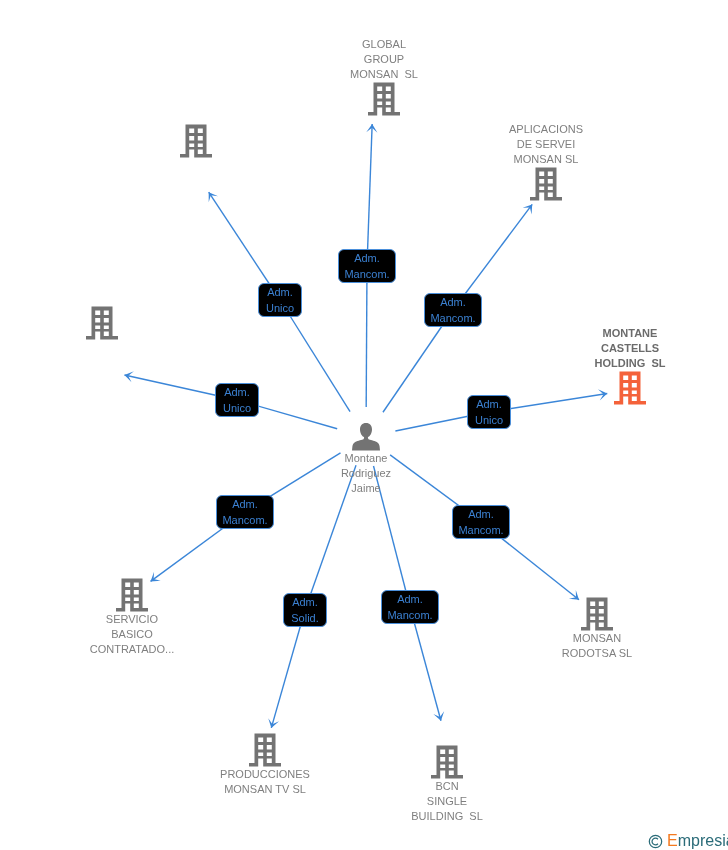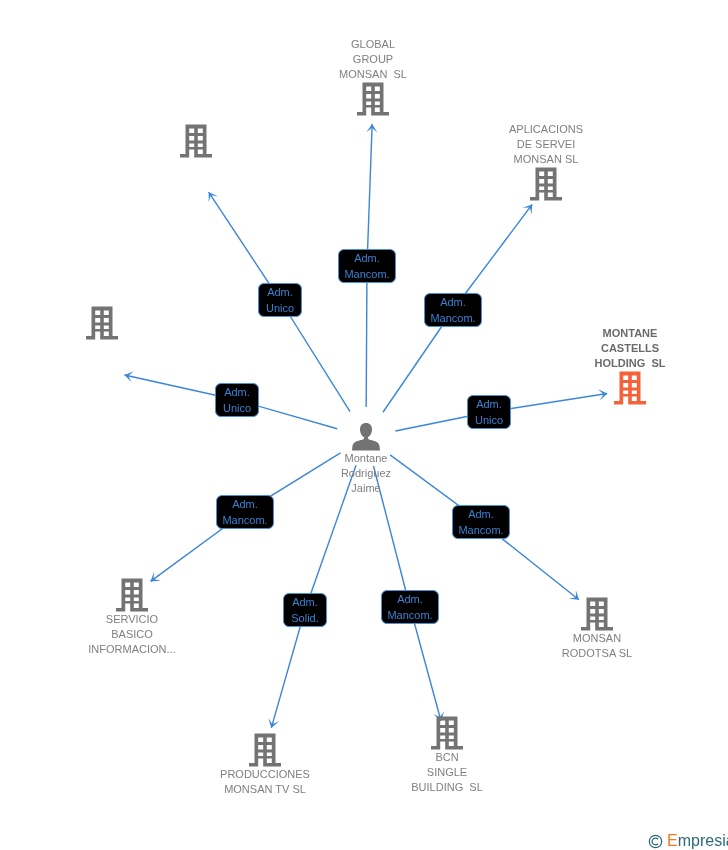--- a/index.html
+++ b/index.html
@@ -70,21 +70,21 @@
       </g>
     </svg>
 <div class="node" style="width: 200px; left: 266px; top: 423px;">
       <svg viewBox="0 0 28 28" width="28" height="28" class="node-icon">
         <path fill="#737373" d="M14,0 C10.2,0 8.0,2.6 8.0,6.4 C8.0,10.0 10.0,13.3 12.1,14.1 C12.1,15.1 11.9,15.9 11.5,16.3 C10.2,17.1 6.0,17.5 3.2,19.0 C1.3,20.1 0.6,21.6 0.4,23.5 L0,27.6 L28,27.6 L27.6,23.5 C27.4,21.6 26.7,20.1 24.8,19.0 C22.0,17.5 17.8,17.1 16.5,16.3 C16.1,15.9 15.9,15.1 15.9,14.1 C18.0,13.3 20.0,10.0 20.0,6.4 C20.0,2.6 17.8,0 14,0 Z"></path>
       </svg>
       <div class="node-label">Montane
 Rodriguez
 Jaime</div>
     </div>
-    <div class="node" style="width: 200px; left: 273px; top: 37px; text-align: center;">
+    <div class="node" style="width: 200px; left: 284px; top: 37px; text-align: center;">
       <div class="node-label">GLOBAL
 GROUP
 MONSAN  SL</div>
       <svg viewBox="0 0 32 34" width="32" height="34" class="node-icon">
         <path fill="#737373" fill-rule="evenodd" d="M5.5,30.0 H0 V33.6 H32 V30.0 H26.5 V0.4 H5.5 ZM9.2,4.6 H14.2 V9.0 H9.2 ZM17.8,4.6 H22.8 V9.0 H17.8 ZM9.2,12.0 H14.2 V16.4 H9.2 ZM17.8,12.0 H22.8 V16.4 H17.8 ZM9.2,19.4 H14.2 V23.0 H9.2 ZM17.8,19.4 H22.8 V23.0 H17.8 ZM9.2,25.6 H14.2 V33.6 H9.2 ZM17.8,25.6 H22.8 V30.0 H17.8 Z"></path>
       </svg>
     </div>
     <div class="node" style="width: 200px; left: 96px; top: 124px;">
       <svg viewBox="0 0 32 34" width="32" height="34" class="node-icon">
         <path fill="#737373" fill-rule="evenodd" d="M5.5,30.0 H0 V33.6 H32 V30.0 H26.5 V0.4 H5.5 ZM9.2,4.6 H14.2 V9.0 H9.2 ZM17.8,4.6 H22.8 V9.0 H17.8 ZM9.2,12.0 H14.2 V16.4 H9.2 ZM17.8,12.0 H22.8 V16.4 H17.8 ZM9.2,19.4 H14.2 V23.0 H9.2 ZM17.8,19.4 H22.8 V23.0 H17.8 ZM9.2,25.6 H14.2 V33.6 H9.2 ZM17.8,25.6 H22.8 V30.0 H17.8 Z"></path>
@@ -110,37 +110,37 @@
       <svg viewBox="0 0 32 34" width="32" height="34" class="node-icon">
         <path fill="#f4623a" fill-rule="evenodd" d="M5.5,30.0 H0 V33.6 H32 V30.0 H26.5 V0.4 H5.5 ZM9.2,4.6 H14.2 V9.0 H9.2 ZM17.8,4.6 H22.8 V9.0 H17.8 ZM9.2,12.0 H14.2 V16.4 H9.2 ZM17.8,12.0 H22.8 V16.4 H17.8 ZM9.2,19.4 H14.2 V23.0 H9.2 ZM17.8,19.4 H22.8 V23.0 H17.8 ZM9.2,25.6 H14.2 V33.6 H9.2 ZM17.8,25.6 H22.8 V30.0 H17.8 Z"></path>
       </svg>
     </div>
     <div class="node" style="width: 200px; left: 32px; top: 578px;">
       <svg viewBox="0 0 32 34" width="32" height="34" class="node-icon">
         <path fill="#737373" fill-rule="evenodd" d="M5.5,30.0 H0 V33.6 H32 V30.0 H26.5 V0.4 H5.5 ZM9.2,4.6 H14.2 V9.0 H9.2 ZM17.8,4.6 H22.8 V9.0 H17.8 ZM9.2,12.0 H14.2 V16.4 H9.2 ZM17.8,12.0 H22.8 V16.4 H17.8 ZM9.2,19.4 H14.2 V23.0 H9.2 ZM17.8,19.4 H22.8 V23.0 H17.8 ZM9.2,25.6 H14.2 V33.6 H9.2 ZM17.8,25.6 H22.8 V30.0 H17.8 Z"></path>
       </svg>
       <div class="node-label">SERVICIO
 BASICO
-INFORMACION...</div>
+CONTRATADO...</div>
     </div>
     <div class="node" style="width: 200px; left: 497px; top: 597px;">
       <svg viewBox="0 0 32 34" width="32" height="34" class="node-icon">
         <path fill="#737373" fill-rule="evenodd" d="M5.5,30.0 H0 V33.6 H32 V30.0 H26.5 V0.4 H5.5 ZM9.2,4.6 H14.2 V9.0 H9.2 ZM17.8,4.6 H22.8 V9.0 H17.8 ZM9.2,12.0 H14.2 V16.4 H9.2 ZM17.8,12.0 H22.8 V16.4 H17.8 ZM9.2,19.4 H14.2 V23.0 H9.2 ZM17.8,19.4 H22.8 V23.0 H17.8 ZM9.2,25.6 H14.2 V33.6 H9.2 ZM17.8,25.6 H22.8 V30.0 H17.8 Z"></path>
       </svg>
       <div class="node-label">MONSAN
 RODOTSA SL</div>
     </div>
     <div class="node" style="width: 200px; left: 165px; top: 733px;">
       <svg viewBox="0 0 32 34" width="32" height="34" class="node-icon">
         <path fill="#737373" fill-rule="evenodd" d="M5.5,30.0 H0 V33.6 H32 V30.0 H26.5 V0.4 H5.5 ZM9.2,4.6 H14.2 V9.0 H9.2 ZM17.8,4.6 H22.8 V9.0 H17.8 ZM9.2,12.0 H14.2 V16.4 H9.2 ZM17.8,12.0 H22.8 V16.4 H17.8 ZM9.2,19.4 H14.2 V23.0 H9.2 ZM17.8,19.4 H22.8 V23.0 H17.8 ZM9.2,25.6 H14.2 V33.6 H9.2 ZM17.8,25.6 H22.8 V30.0 H17.8 Z"></path>
       </svg>
       <div class="node-label">PRODUCCIONES
 MONSAN TV SL</div>
     </div>
-    <div class="node" style="width: 200px; left: 347px; top: 716px;">
+    <div class="node" style="width: 200px; left: 347px; top: 745px;">
       <svg viewBox="0 0 32 34" width="32" height="34" class="node-icon">
         <path fill="#737373" fill-rule="evenodd" d="M5.5,30.0 H0 V33.6 H32 V30.0 H26.5 V0.4 H5.5 ZM9.2,4.6 H14.2 V9.0 H9.2 ZM17.8,4.6 H22.8 V9.0 H17.8 ZM9.2,12.0 H14.2 V16.4 H9.2 ZM17.8,12.0 H22.8 V16.4 H17.8 ZM9.2,19.4 H14.2 V23.0 H9.2 ZM17.8,19.4 H22.8 V23.0 H17.8 ZM9.2,25.6 H14.2 V33.6 H9.2 ZM17.8,25.6 H22.8 V30.0 H17.8 Z"></path>
       </svg>
       <div class="node-label">BCN
 SINGLE
 BUILDING  SL</div>
     </div>
     <div class="edge-label" style="width: 58px; height: 34px; left: 338px; top: 249px;">Adm.
 Mancom.</div>
     <div class="edge-label" style="width: 44px; height: 34px; left: 258px; top: 283px;">Adm.

